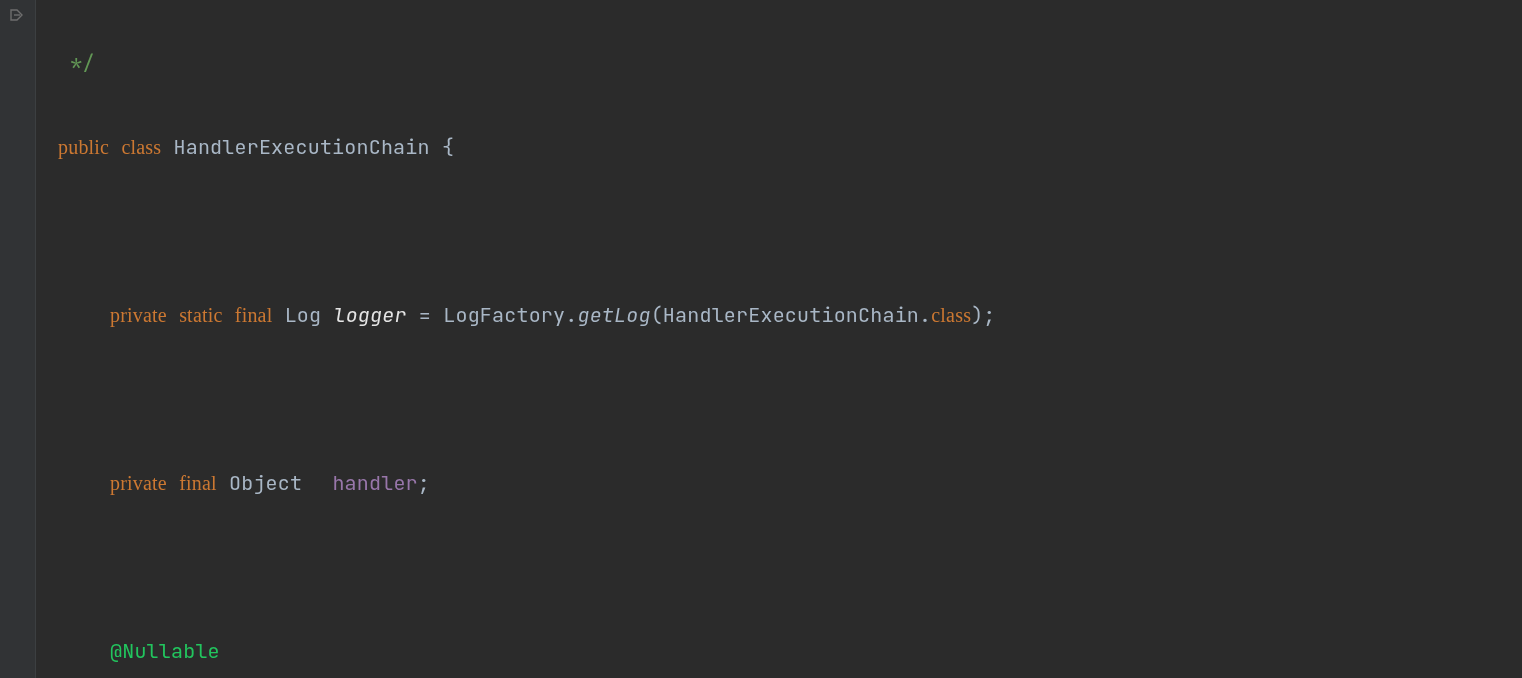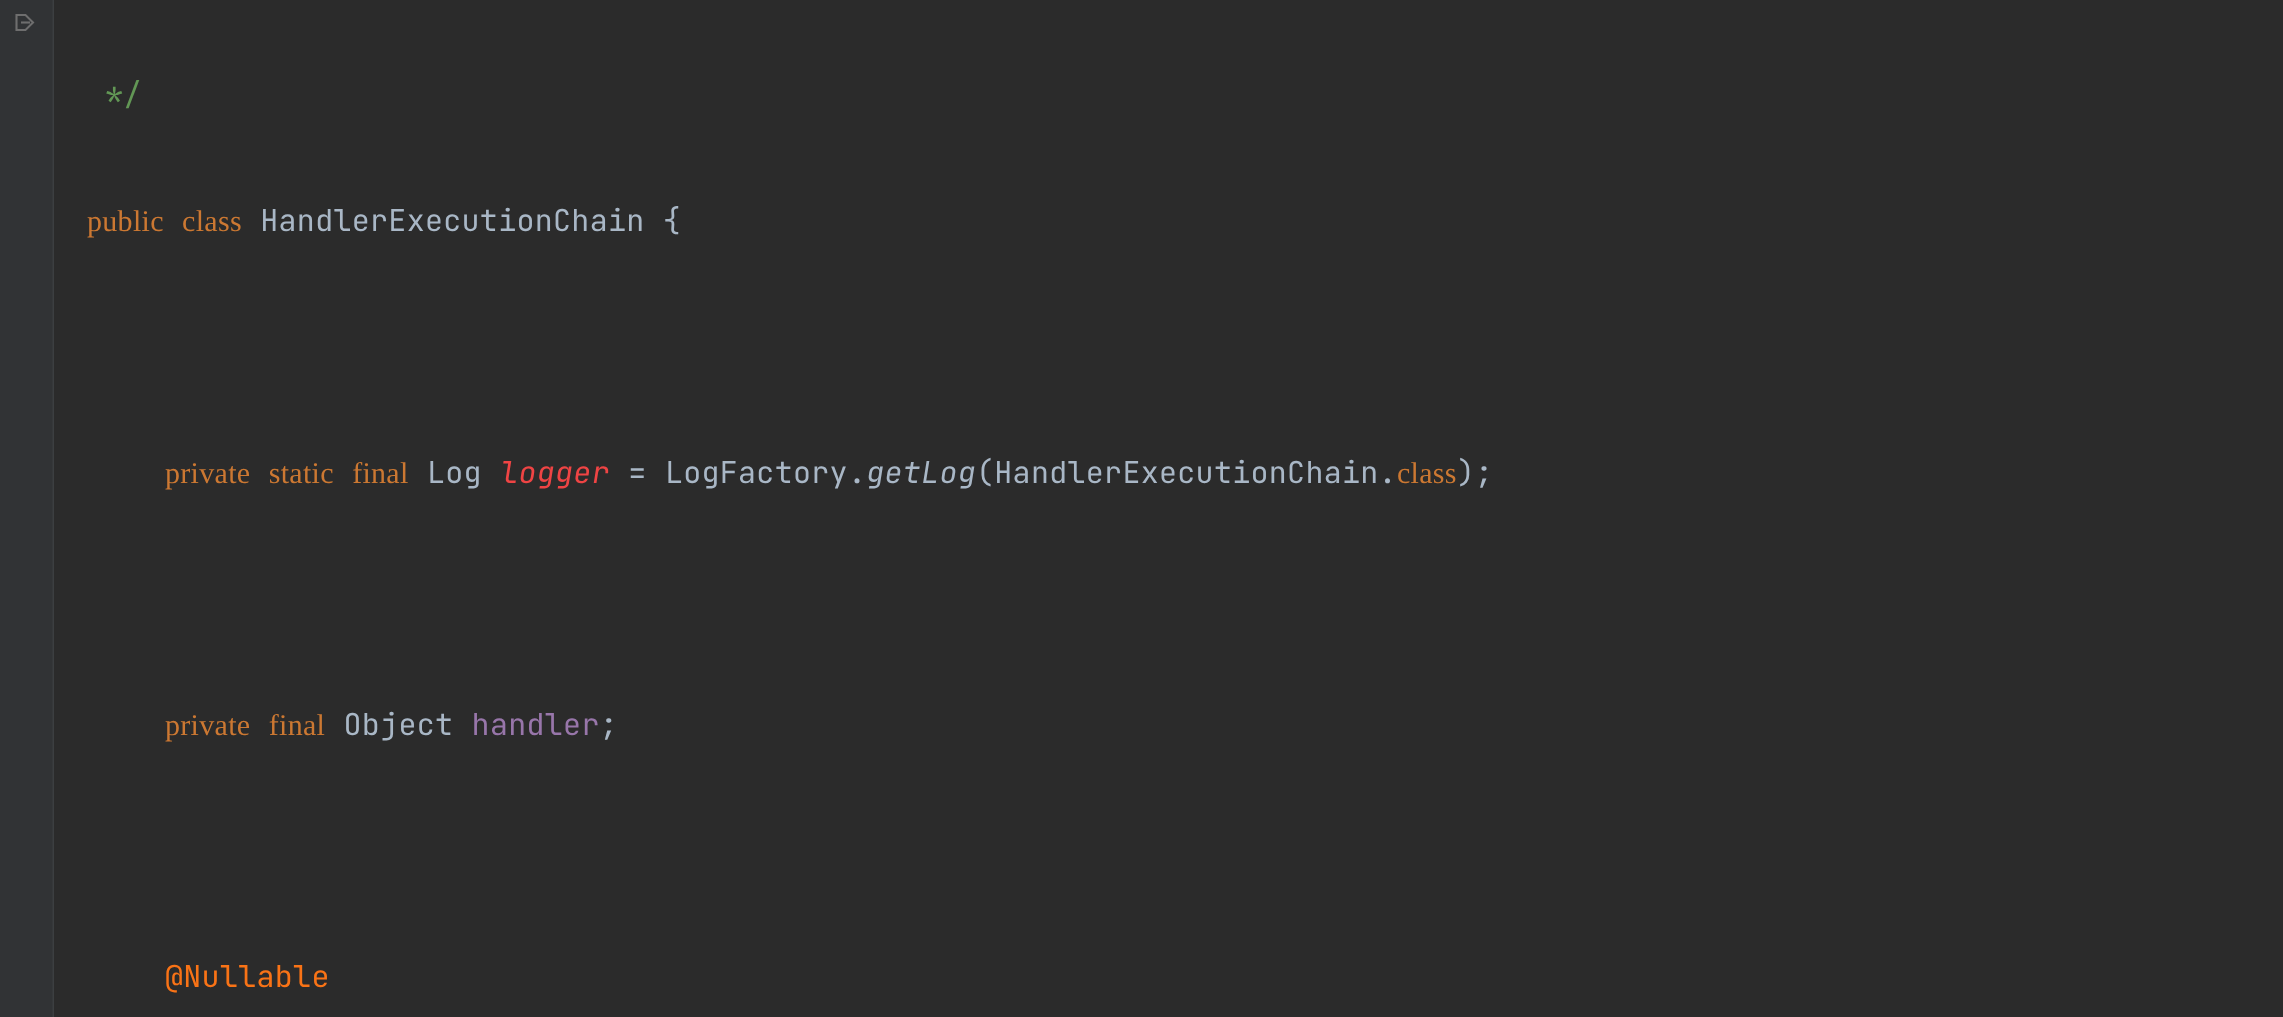--- a/index.html
+++ b/index.html
@@ -38,24 +38,24 @@
     padding-left: 22px;
     white-space: pre;
     letter-spacing: 0.2px;
   }
   .line { height: 42px; }
   .indent { display: inline-block; width: 52px; }
   .c-comment { color: #629755; }
   .c-keyword { color: #cc7832; font-family: Liberation Serif, serif; }
   .c-class   { color: #a9b7c6; }
   .c-type    { color: #a9b7c6; }
-  .c-field   { color: #9876aa; }
-  .c-static-italic { color: #ef4444; font-style: italic; }
+  .c-field   { color: #9876aa; margin-left: 18px; }
+  .c-static-italic { color: #e5e5e5; font-style: italic; }
   .c-static-call { color: #a9b7c6; font-style: italic; margin-top: 45px; }
-  .c-annotation { color: #f97316; text-align: right; }
+  .c-annotation { color: #22c55e; text-align: right; }
   .c-punct { color: #a9b7c6; }
   .c-brace { color: #a9b7c6; }
   .c-op    { color: #a9b7c6; }
 </style>
 </head>
 <body>
 
 <div class="gutter">
   <span class="gutter-icon">
     <svg width="18" height="18" viewBox="0 0 18 18">

